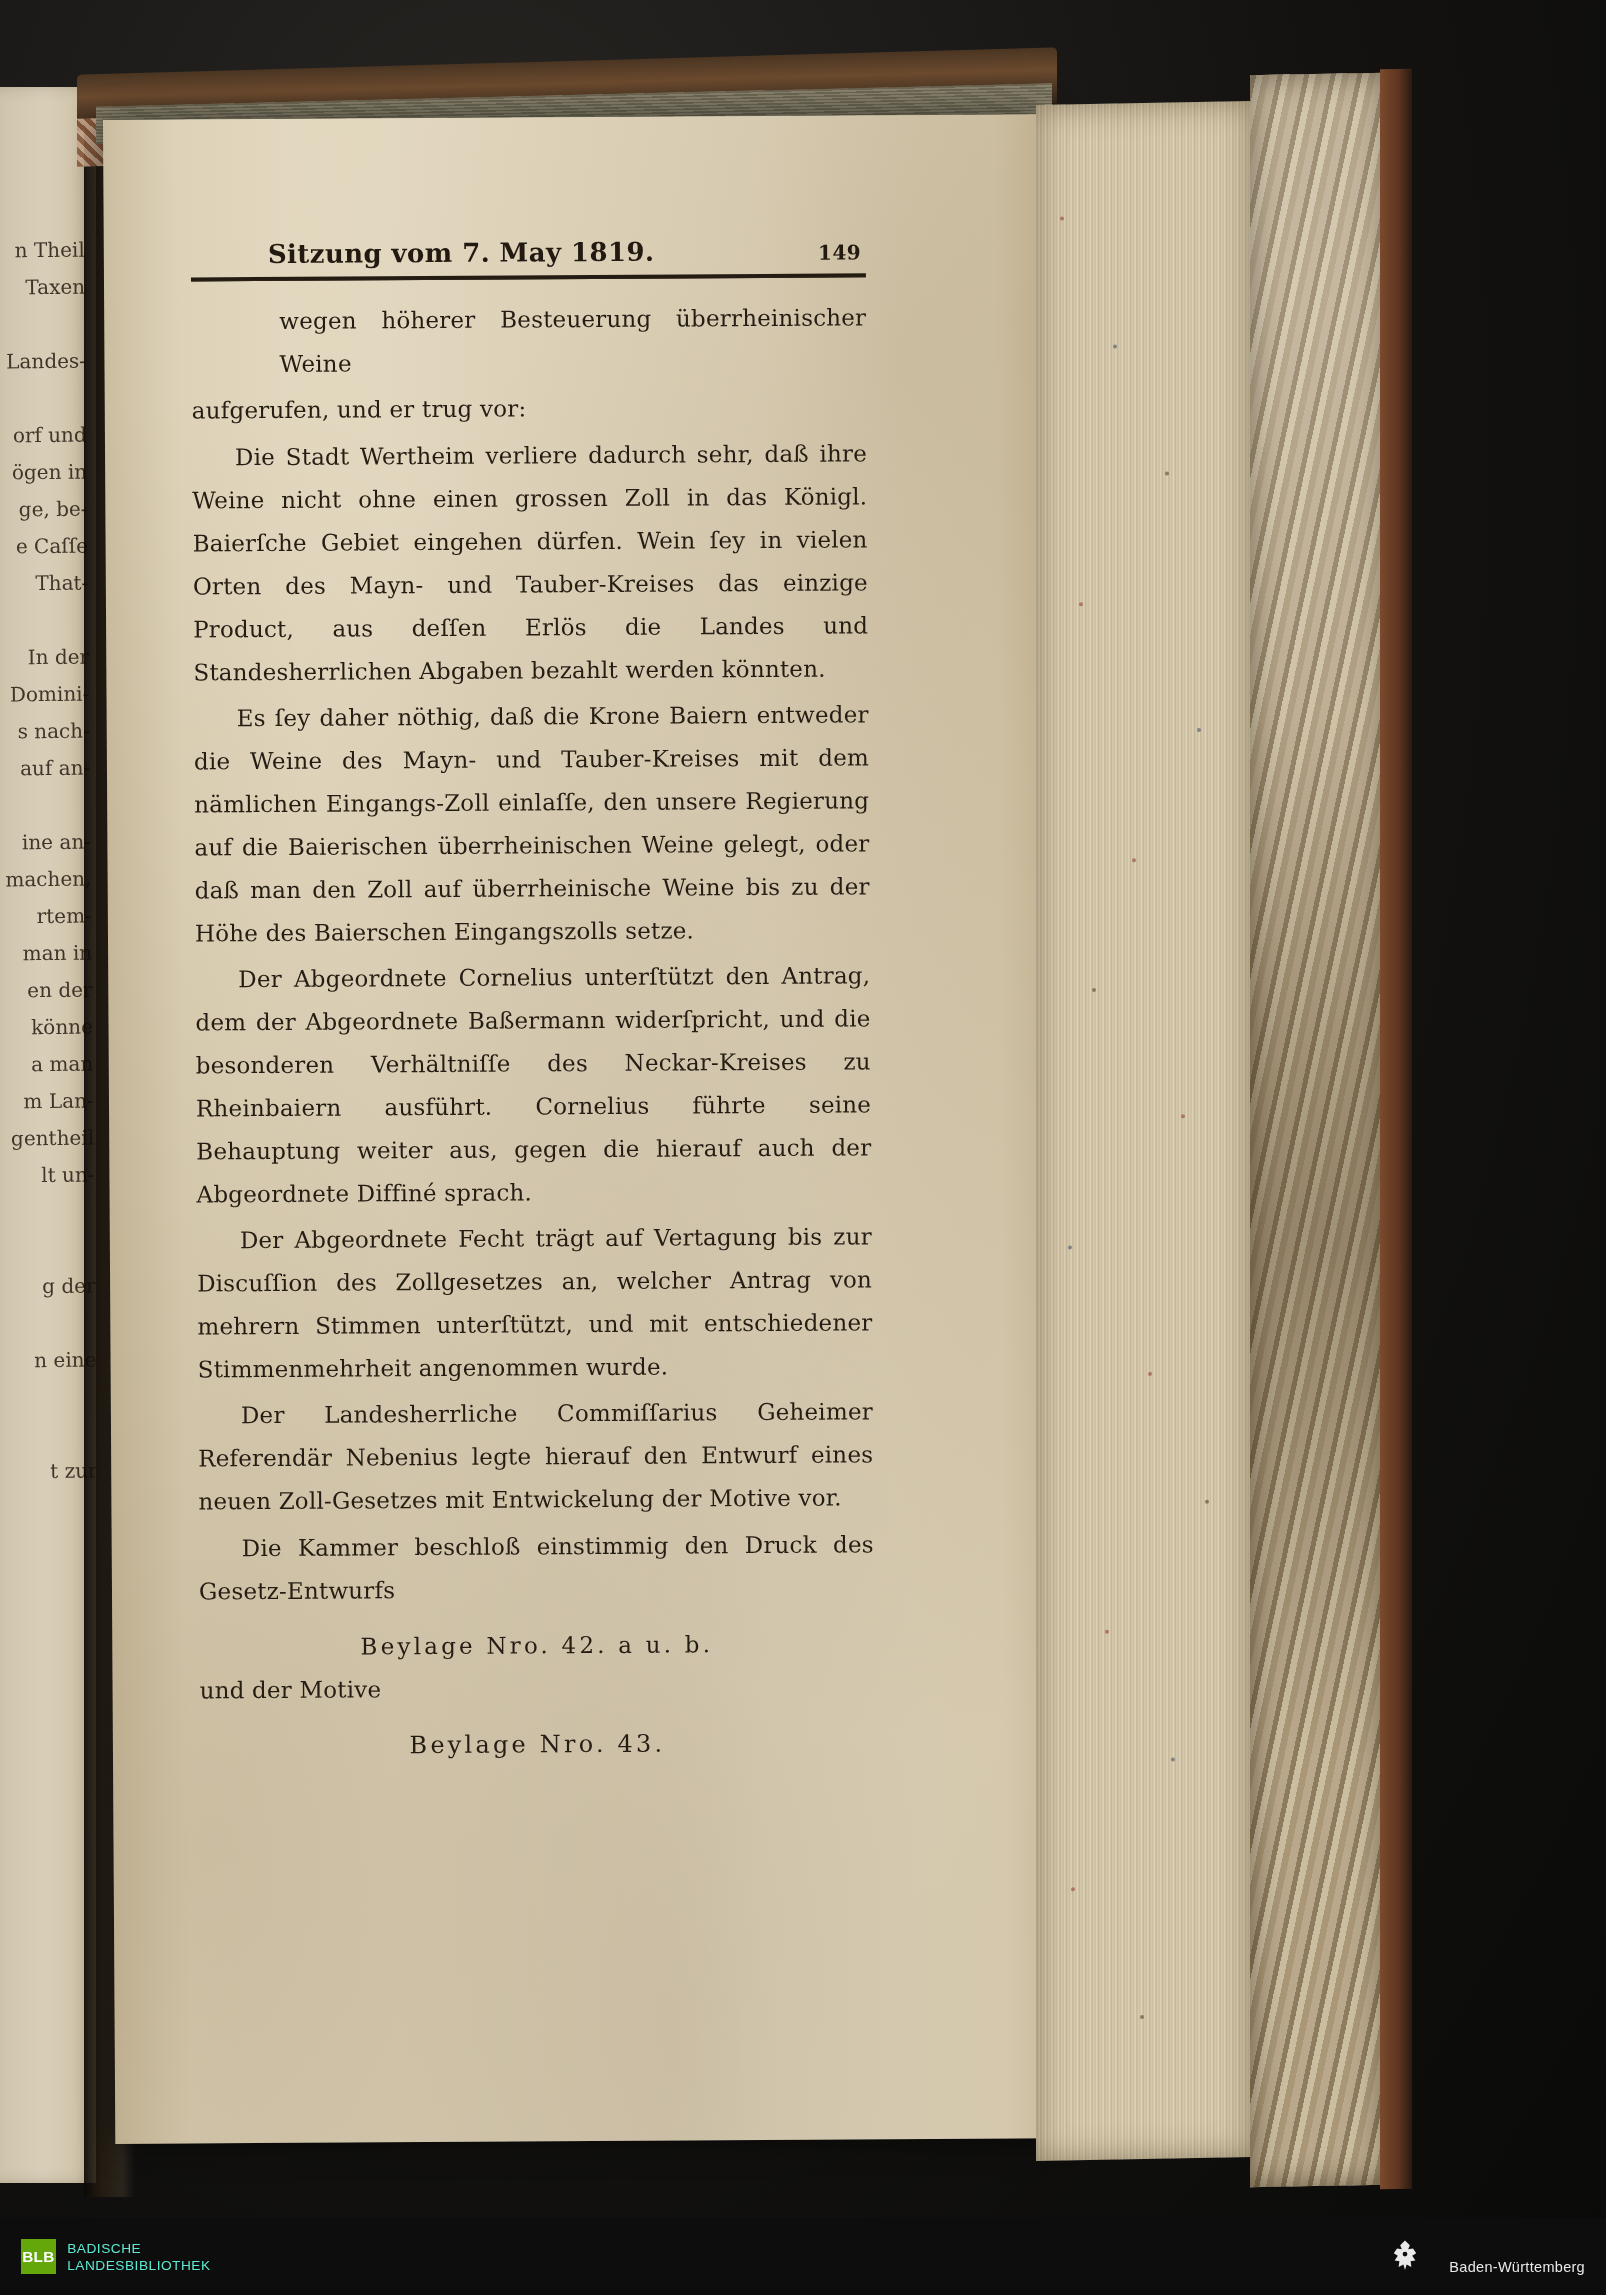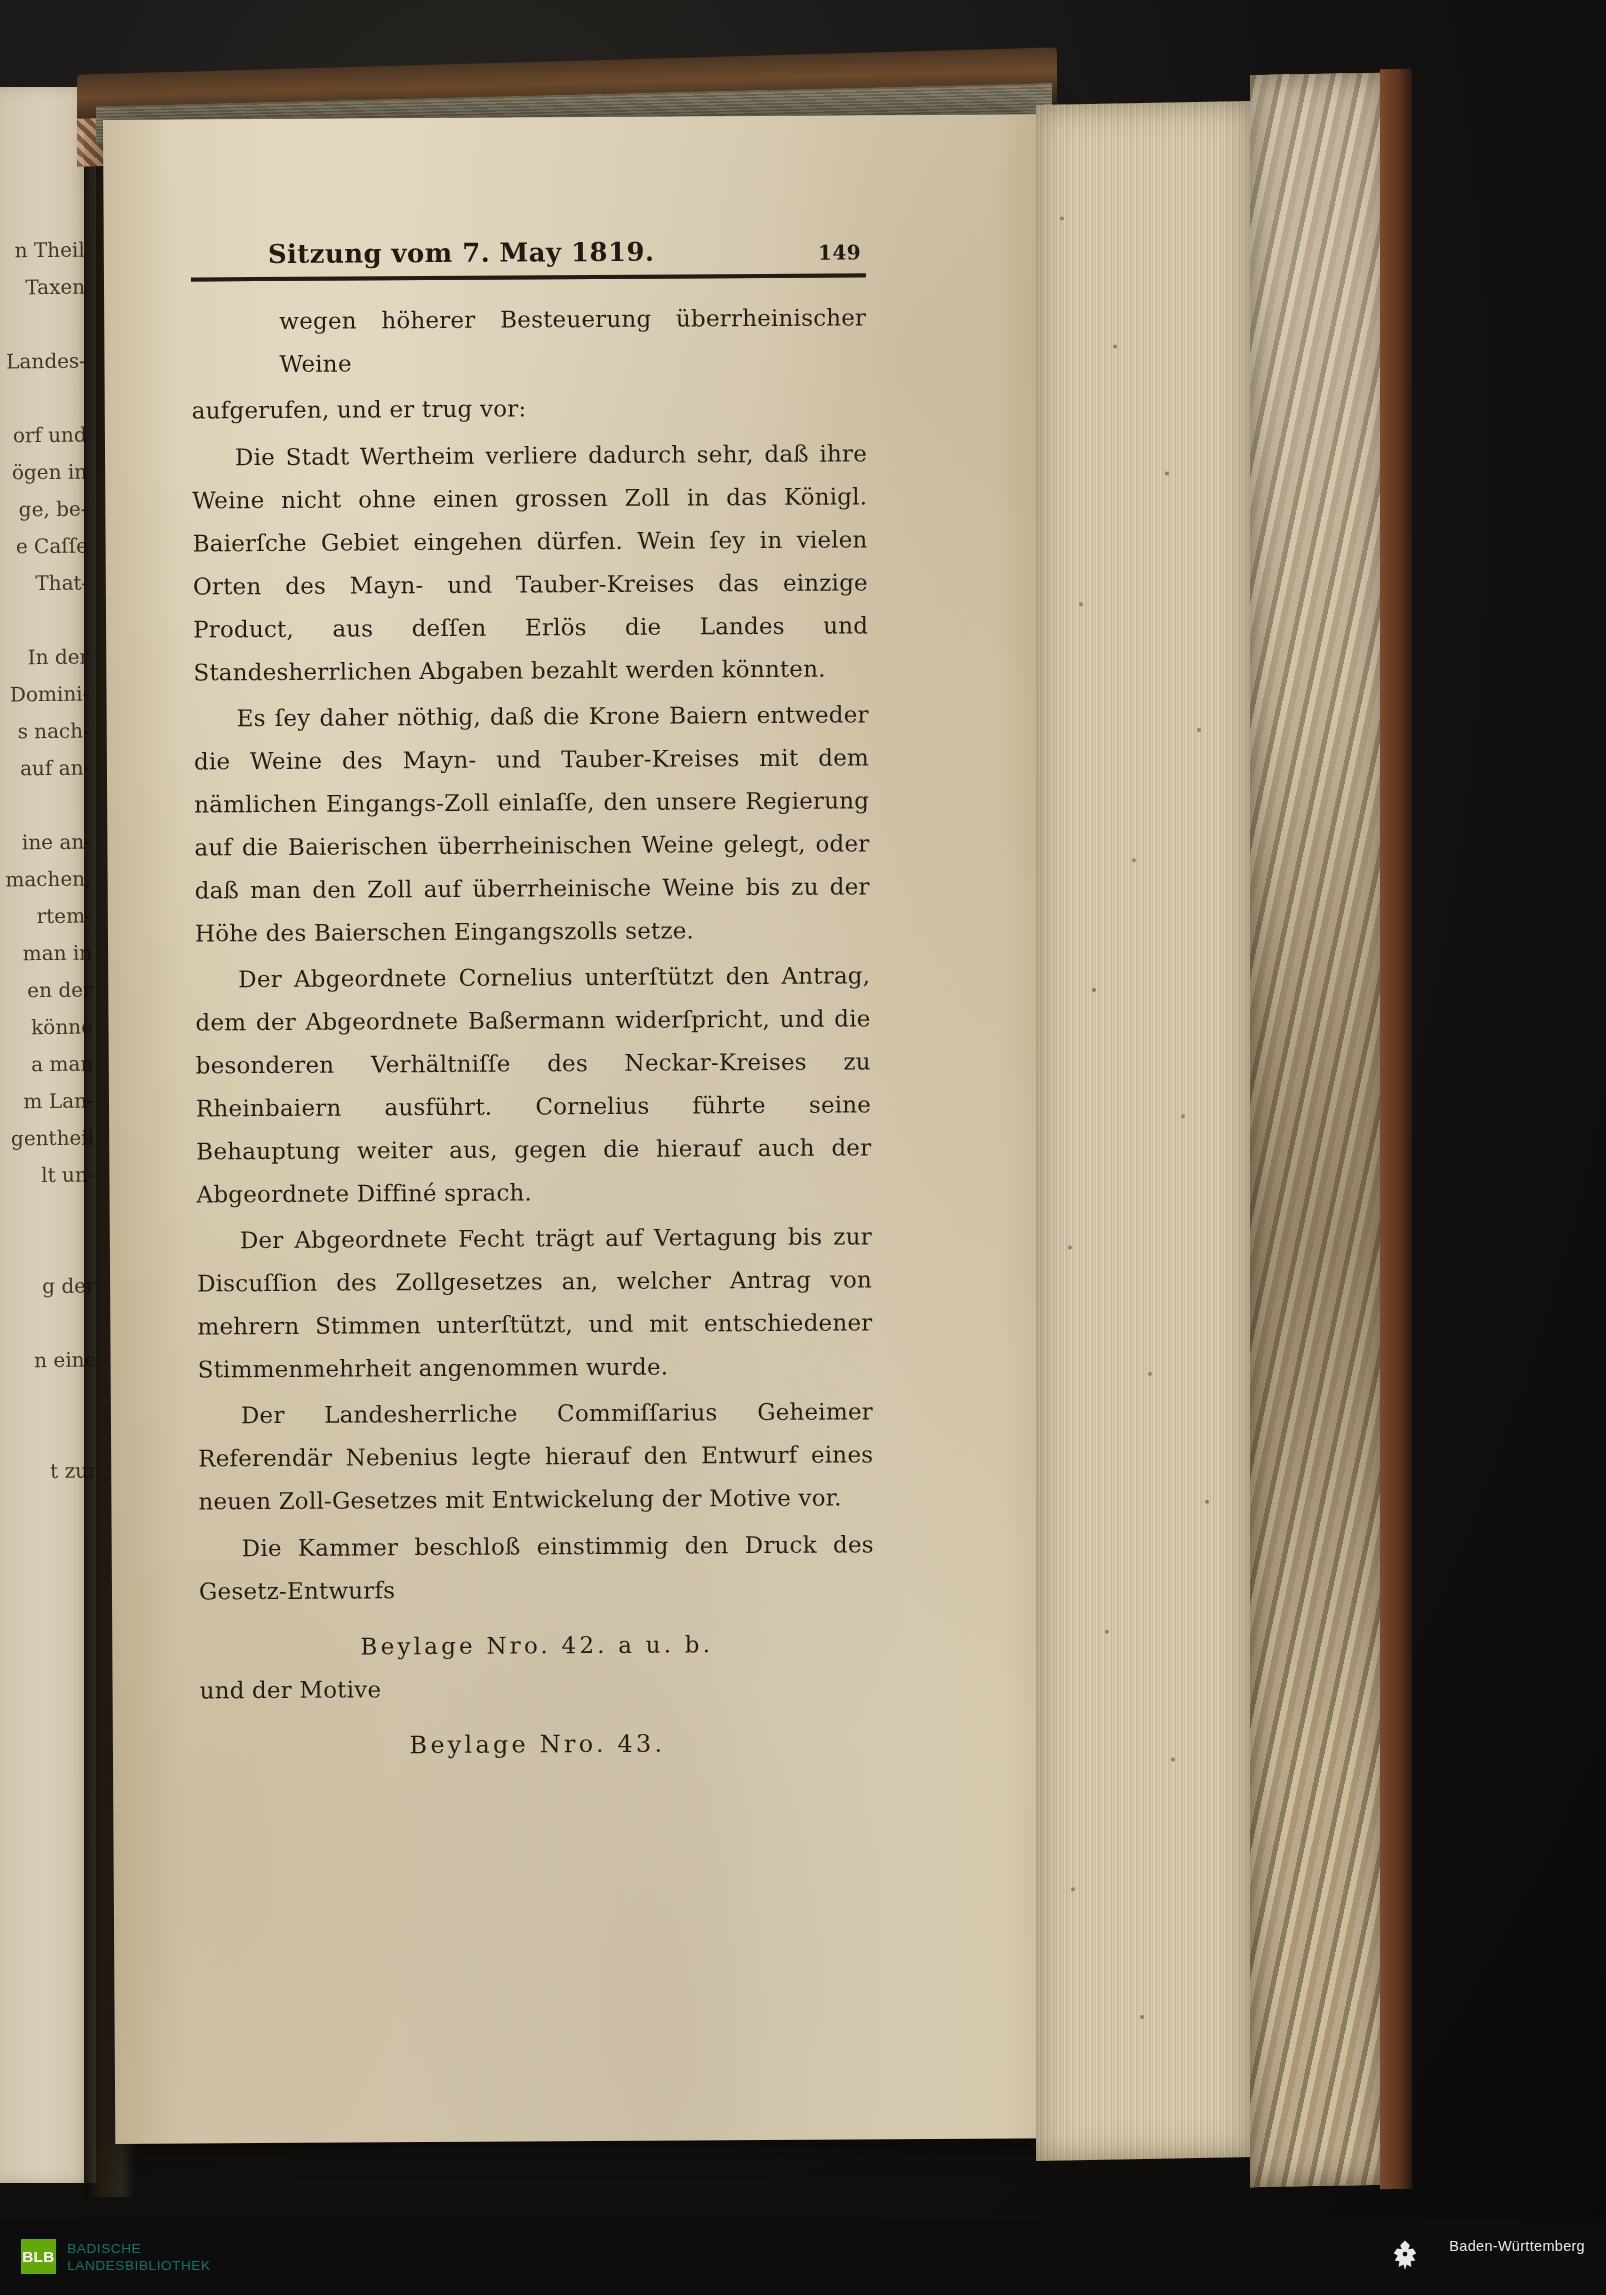--- a/index.html
+++ b/index.html
@@ -261,29 +261,29 @@
     font-family: "Liberation Sans", sans-serif;
     font-weight: 700;
     font-size: 15.3px;
     display: flex;
     align-items: center;
     justify-content: center;
     letter-spacing: 0.4px;
     text-align: right;
   }
   .blb-text {
-    color: #0f766e;
+    color: #5eead4;
     font-family: "Liberation Sans", sans-serif;
     font-size: 13.7px;
     line-height: 17px;
     letter-spacing: 0.5px;
   }
   .bw-logo {
     display: flex;
-    align-items: flex-start;
+    align-items: flex-end;
     gap: 28px;
   }
   .bw-mark {
     width: 32px;
     height: 37px;
     position: relative;
   }
   .bw-text {
     color: #e9e9e9;
     font-family: "Liberation Sans", sans-serif;

